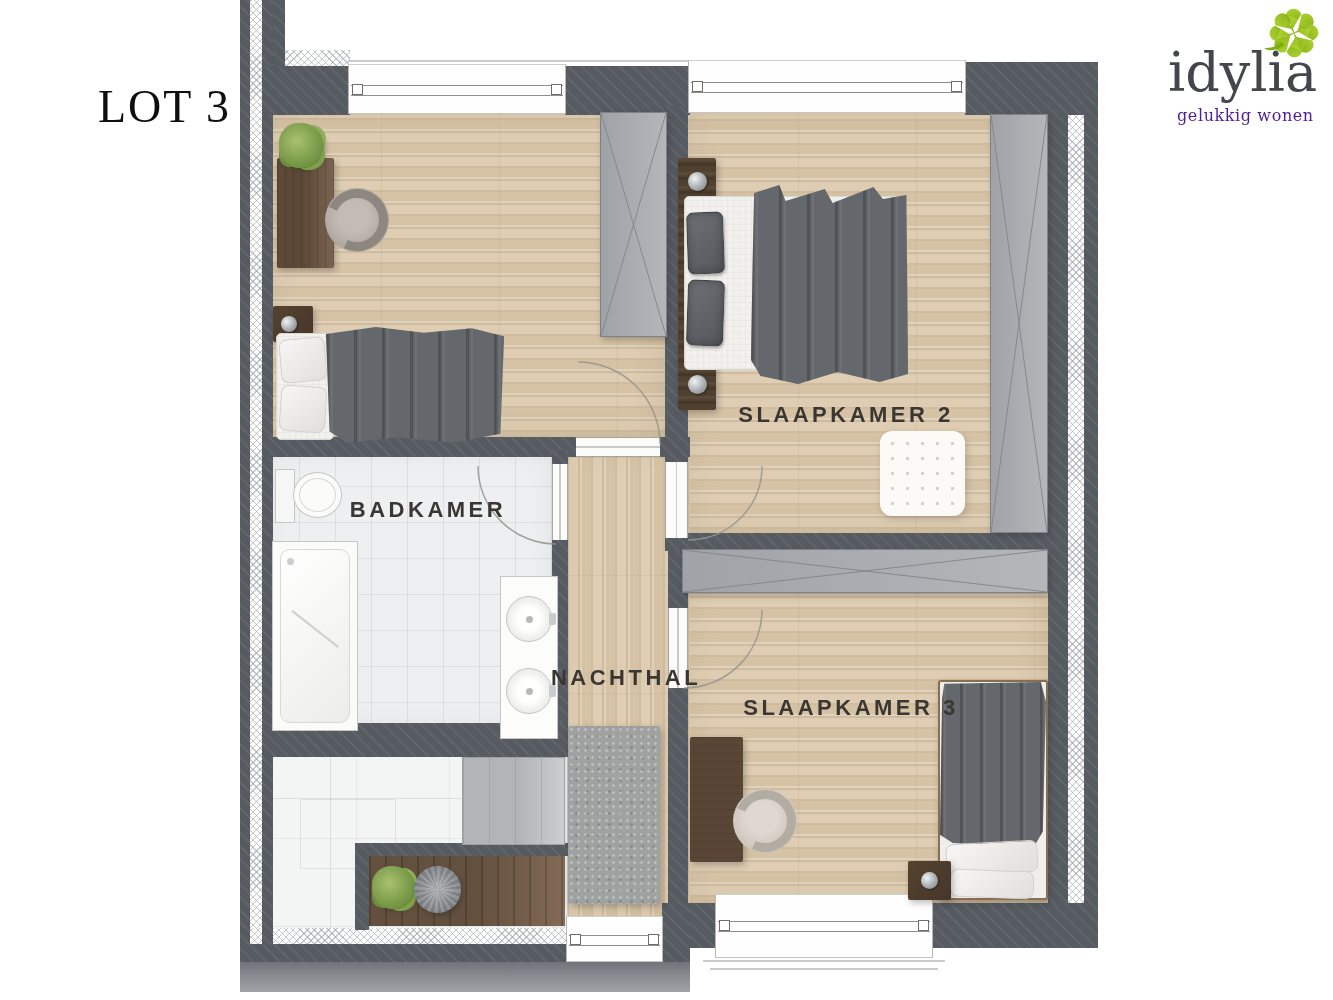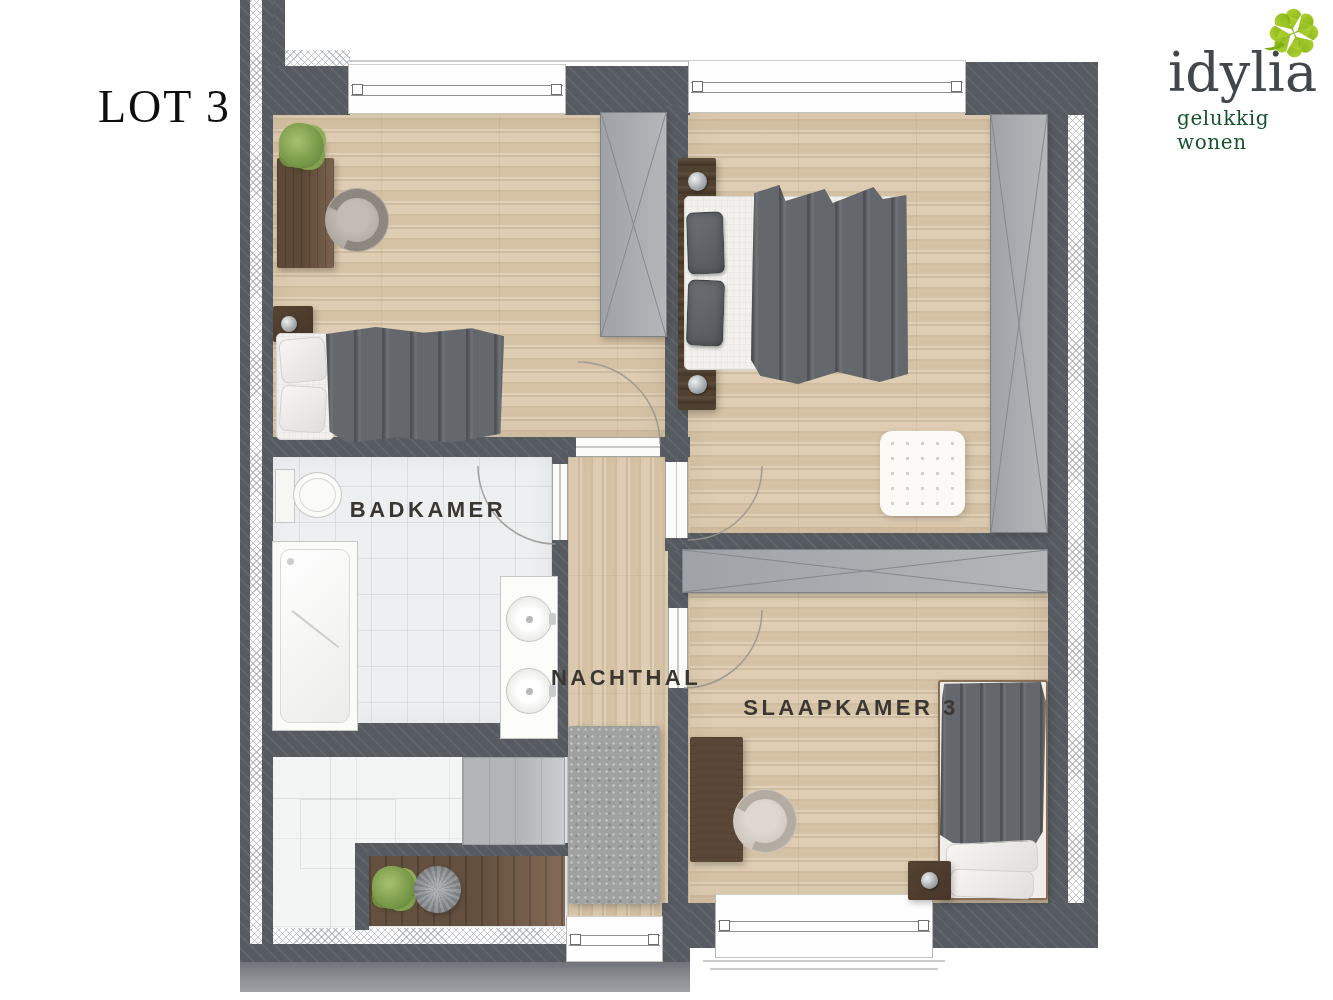--- a/index.html
+++ b/index.html
@@ -97,21 +97,21 @@
         border-radius:50%;background:#b9b9b7;}
 
   
   .room-label{position:absolute;transform:translateX(-50%);white-space:nowrap;
         font-weight:700;font-size:22px;letter-spacing:3.5px;color:#3a3733;}
   #lot-title{position:absolute;left:98px;top:80px;font-family:"Liberation Serif",serif;
         font-size:46px;letter-spacing:2px;color:#0e0e0e;}
   #brand-name{position:absolute;left:1168px;top:46px;font-family:"DejaVu Serif",serif;
         font-size:54px;line-height:1;color:#43474b;}
   #brand-tagline{position:absolute;left:1177px;top:106px;font-family:"DejaVu Serif",serif;
-        font-size:20px;letter-spacing:0.6px;color:#14532d;}
+        font-size:16px;letter-spacing:0.6px;color:#4c1d95;}
 </style>
 </head>
 <body>
 
 <div id="stage">
 
   <div class="abs wood" style="left:263px;top:106px;width:404px;height:337px;"></div>
   <div class="abs wood" style="left:680px;top:106px;width:370px;height:434px;"></div>
   <div class="abs wood" style="left:680px;top:540px;width:370px;height:368px;"></div>
   <div class="abs wood-v" style="left:556px;top:437px;width:134px;height:493px;"></div>
@@ -264,20 +264,21 @@
   <div class="abs plant" style="left:372px;top:866px;width:43px;height:43px;"></div>
   <div class="abs pouf" style="left:414px;top:866px;width:47px;height:47px;"></div>
 
   <svg id="arcs">
     <path d="M 578 362 A 82 82 0 0 1 660 444"></path>
     <path d="M 478 466 A 78 78 0 0 0 556 544"></path>
     <path d="M 762 466 A 74 74 0 0 1 688 540"></path>
     <path d="M 762 610 A 78 78 0 0 1 684 688"></path>
   </svg>
 
+  <div class="room-label" style="left:846px;top:402px;">SLAAPKAMER 2</div>
   <div class="room-label" style="left:428px;top:497px;">BADKAMER</div>
   <div class="room-label" style="left:626px;top:665px;">NACHTHAL</div>
   <div class="room-label" style="left:843px;top:695px;margin-left:8px;">SLAAPKAMER 3</div>
 
   <div id="lot-title">LOT 3</div>
 
   <div>
     <svg class="abs" style="left:1262px;top:0;width:64px;height:66px;" viewBox="-32 -32 64 64">
       <defs>
         <linearGradient id="cg" x1="0" y1="0" x2="1" y2="1">

